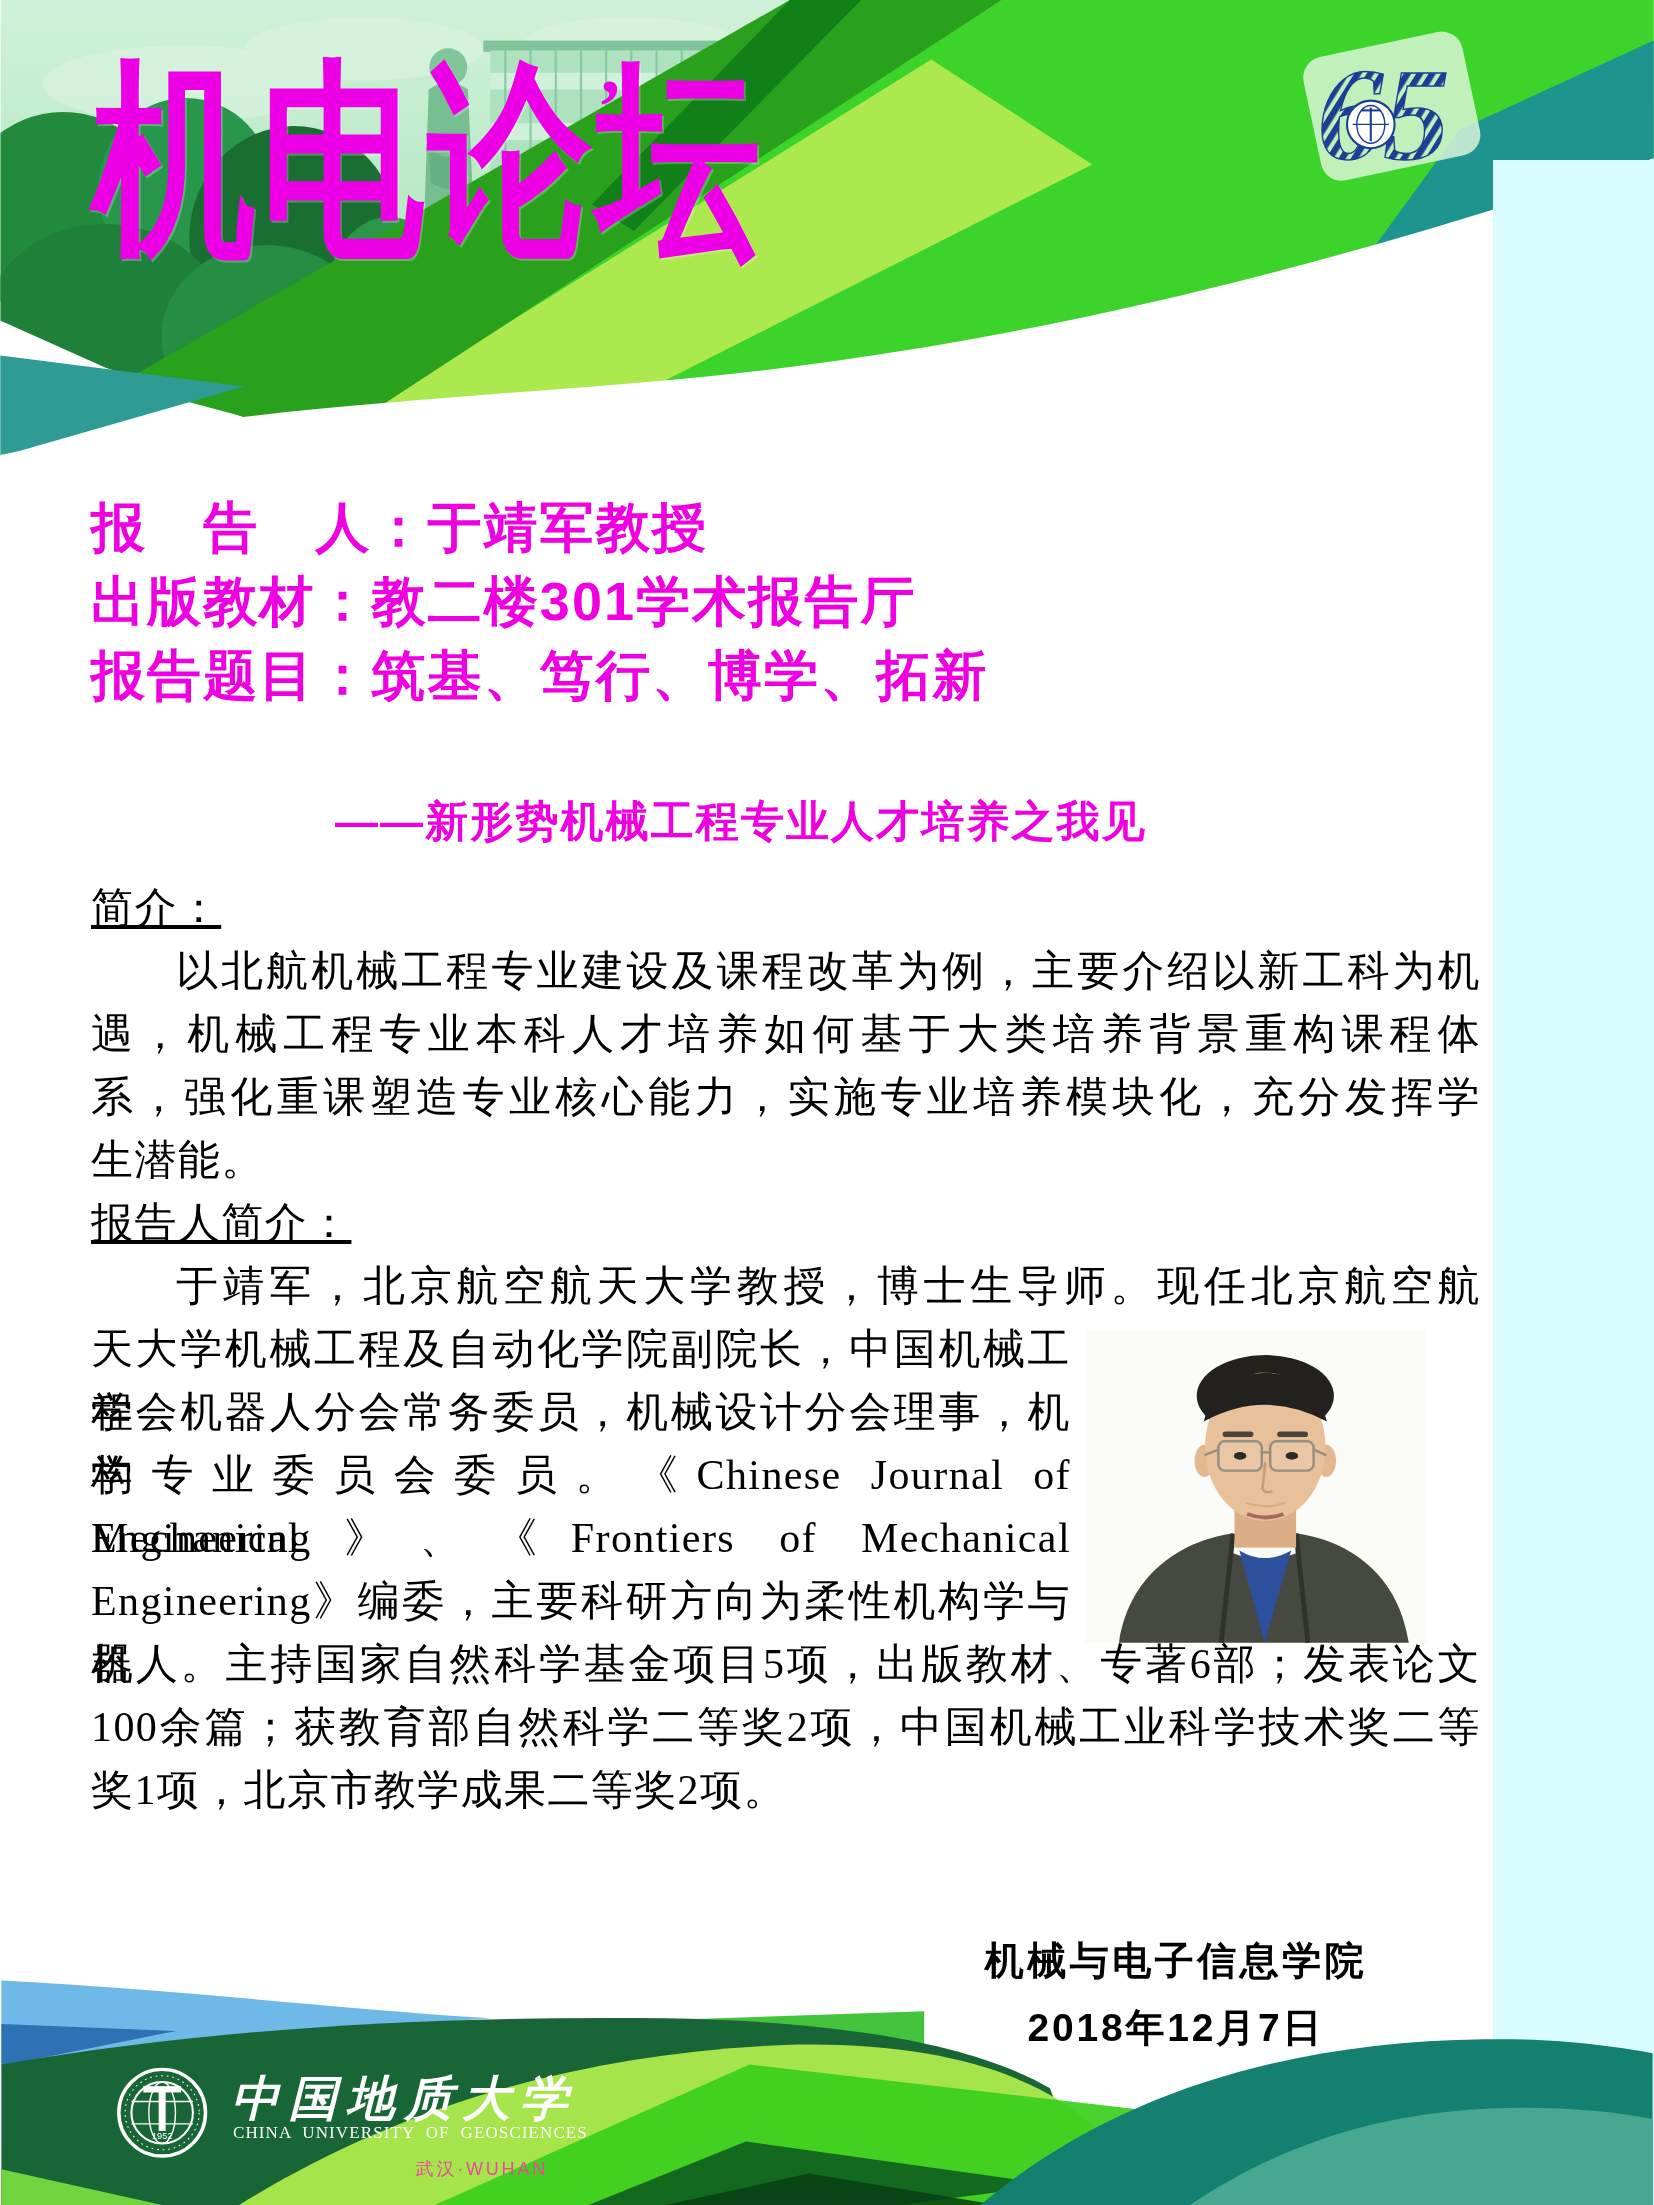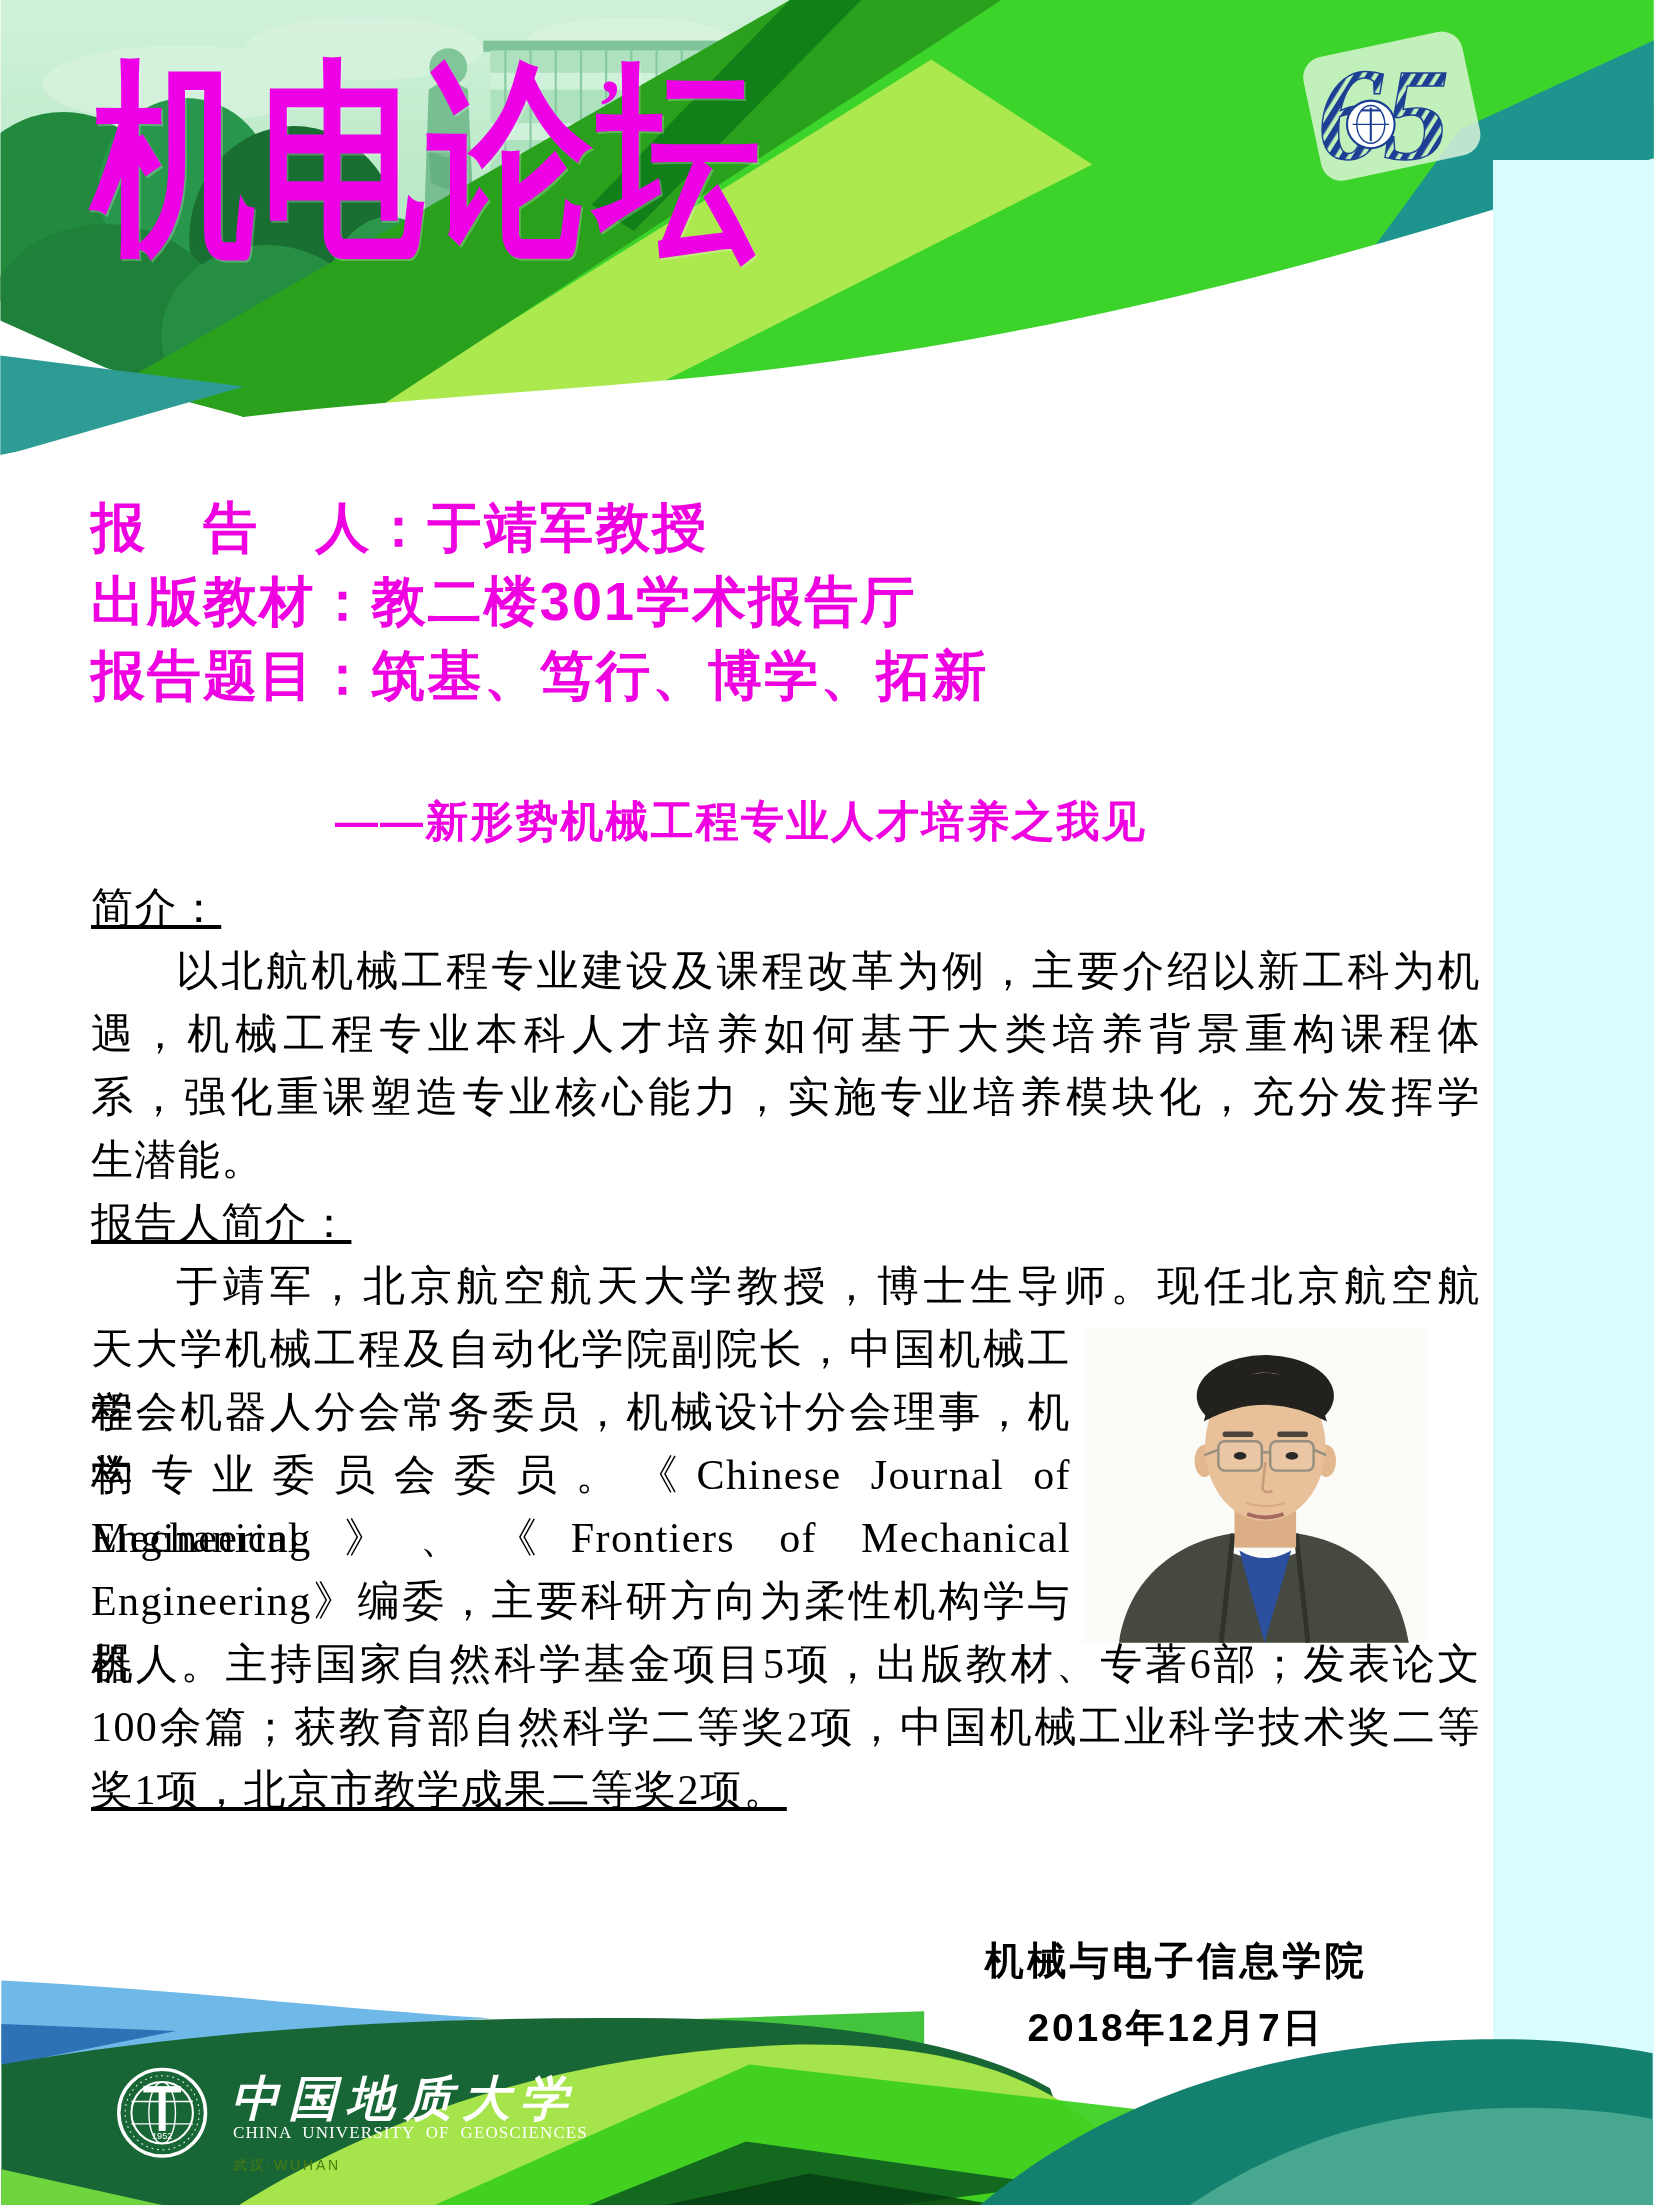--- a/index.html
+++ b/index.html
@@ -34,39 +34,39 @@
   
   .body-block{left:91px;top:877px;width:1394px;color:#000;}
   .t-line{font-family:"Liberation Serif","DejaVu Serif",serif;font-size:42px;line-height:63px;
     height:63px;letter-spacing:1.4px;width:1390px;text-align:justify;text-align-last:justify;}
   .t-head{text-align:left;text-align-last:left;text-decoration:underline;}
   .intro-line[data-index="0"]{text-indent:85px;}
   .intro-line[data-index="3"]{text-align-last:left;}
   .bio-line[data-index="0"]{text-indent:85px;}
   .bio-line[data-index="1"],.bio-line[data-index="2"],.bio-line[data-index="3"],
   .bio-line[data-index="4"],.bio-line[data-index="5"]{width:980px;}
-  .bio-line[data-index="8"]{text-align-last:left;text-decoration:underline;}
+  .bio-line[data-index="8"]{text-align-last:left;}
 
   
   .speaker-photo{left:1084px;top:1329px;}
 
   
   .footer-block{left:840px;top:1927px;width:672px;text-align:center;color:#000;}
   .footer-college{font-size:39px;font-weight:900;letter-spacing:3.5px;line-height:67px;}
   .footer-date{font-size:39px;font-weight:900;letter-spacing:2.8px;line-height:67px;}
 
   
   .waves-svg{left:0;top:1975px;}
 
   
   .uni-script{left:231px;top:2067px;color:#fff;font-family:"Liberation Serif","DejaVu Serif",serif;
     font-style:italic;font-weight:900;font-size:48px;letter-spacing:9.8px;white-space:nowrap;}
   .uni-en{left:233px;top:2123px;color:#fff;font-family:"Liberation Serif","DejaVu Serif",serif;
     font-size:17px;letter-spacing:1.1px;word-spacing:5.6px;white-space:nowrap;}
-  .uni-city{left:233px;top:2157px;width:315px;text-align:left;color:#4d7c0f;font-size:14px;
+  .uni-city{left:233px;top:2157px;width:315px;text-align:right;color:#ec4899;font-size:18px;
     letter-spacing:2.8px;}
 </style>
 </head>
 <body>
 
 <svg class="abs banner-svg" width="1654" height="616" viewBox="0 0 2362 880">
   <defs>
     <linearGradient id="skyGrad" x1="0" y1="0" x2="0" y2="1">
       <stop offset="0" stop-color="#EFFBF2"></stop>
         <stop offset="0.6" stop-color="#BFE9CD"></stop>

